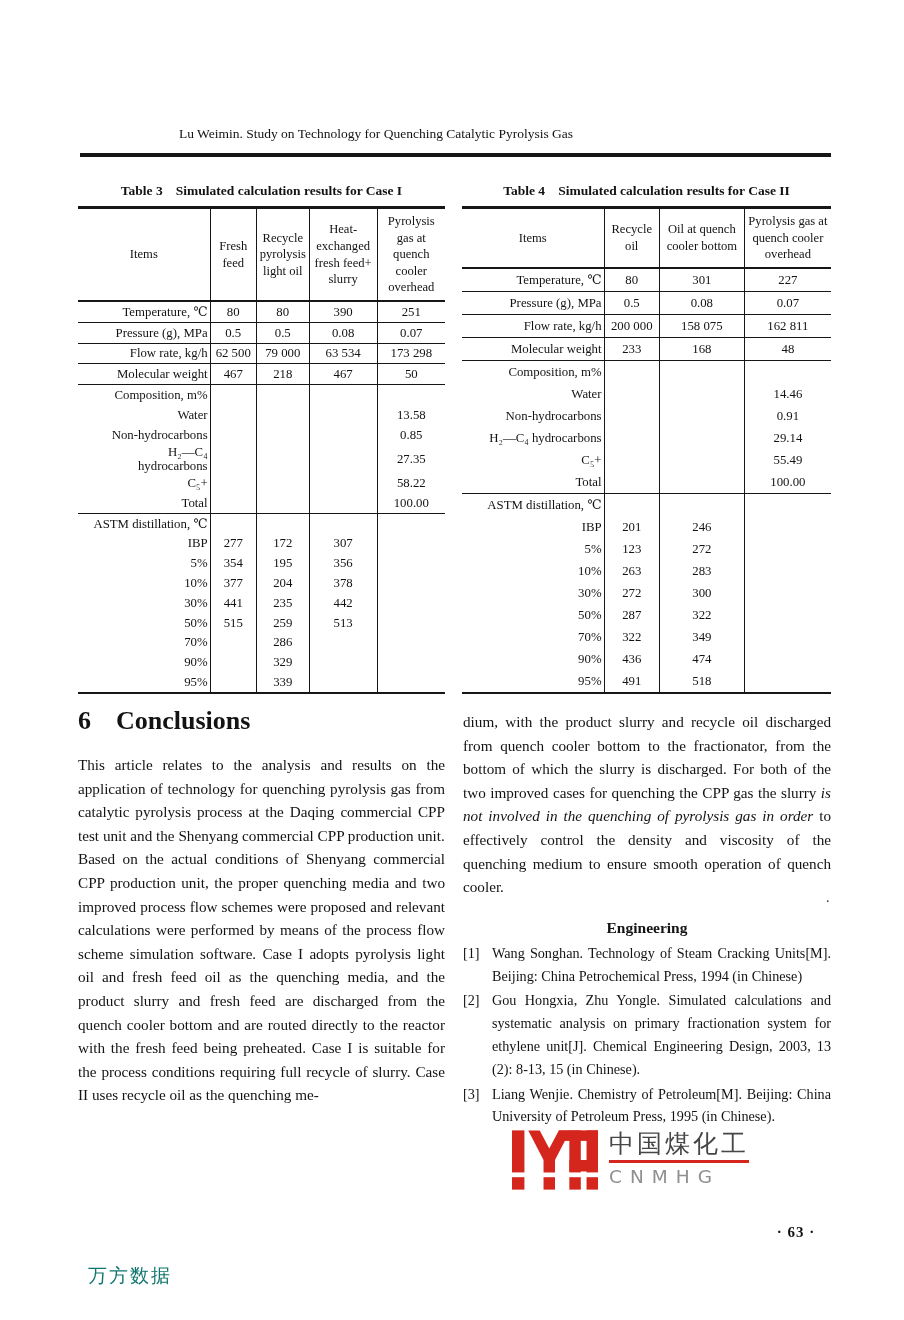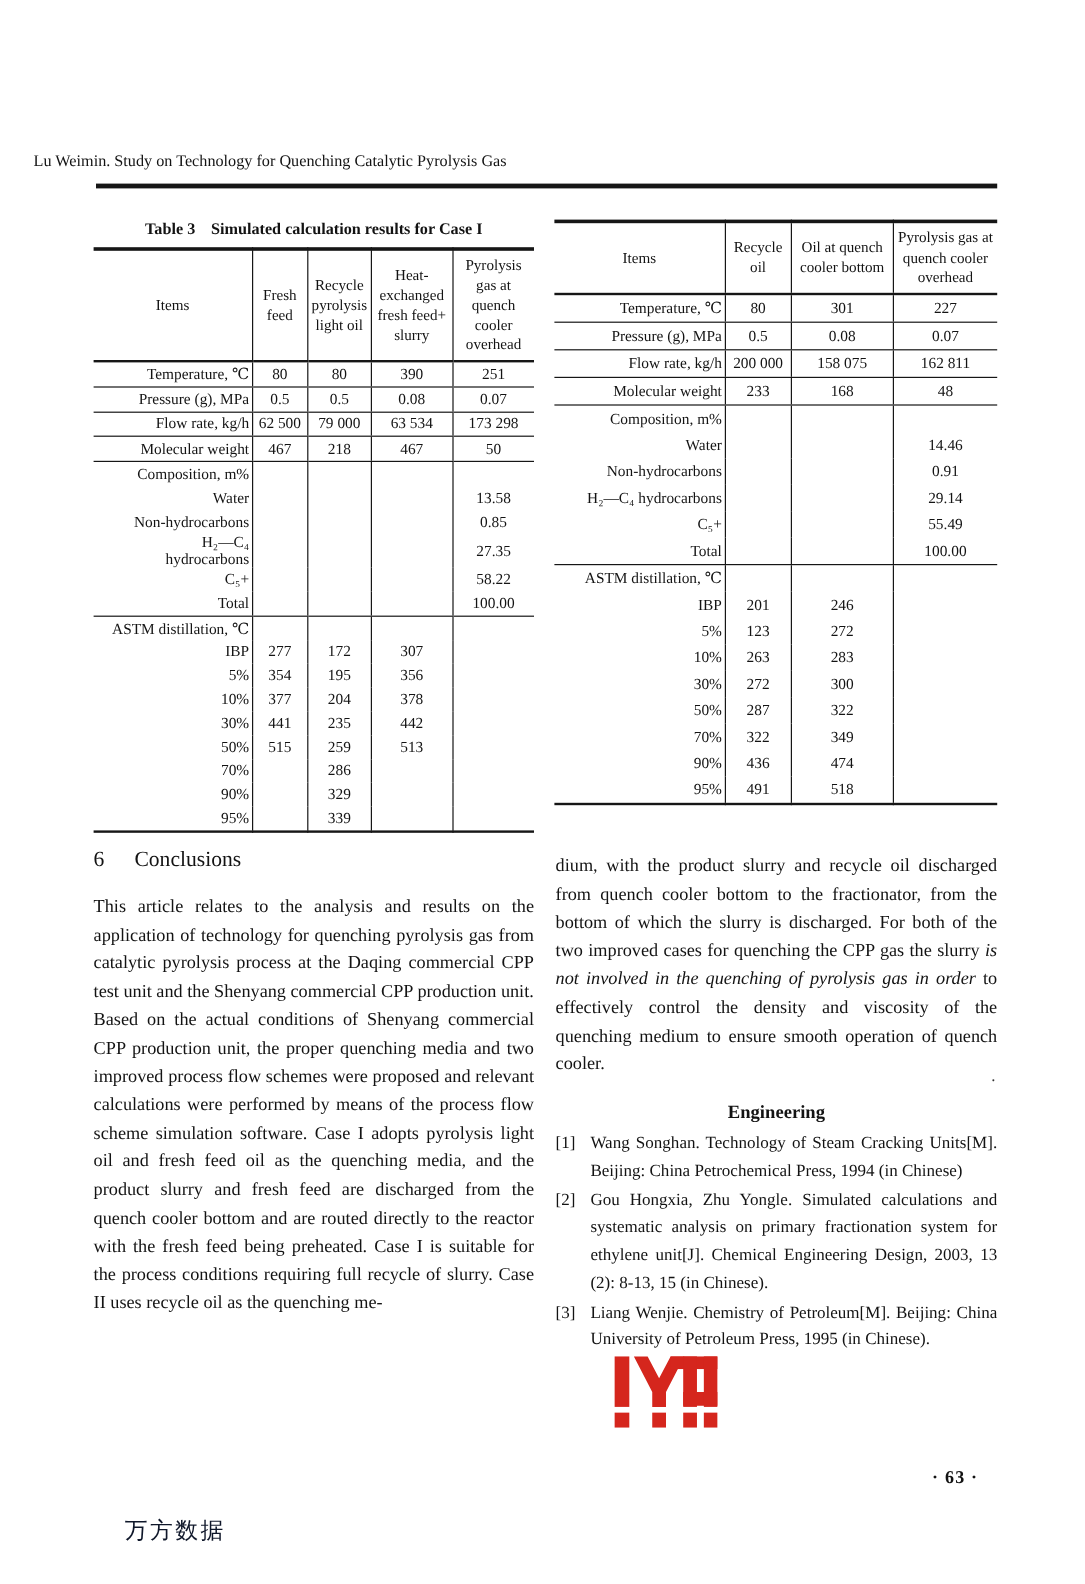--- a/index.html
+++ b/index.html
@@ -1,56 +1,56 @@
 <!DOCTYPE html>
 <html><head>
 <meta charset="utf-8">
 <style>
   html,body{margin:0;padding:0;}
   body{width:904px;height:1320px;background:#fff;position:relative;overflow:hidden;
        font-family:"Liberation Serif","DejaVu Serif",serif;color:#131313;}
-  .running-head{position:absolute;top:126px;left:0;width:752px;text-align:left;font-size:13.5px;margin-left:28px;}
+  .running-head{position:absolute;top:126px;left:0;width:752px;text-align:center;font-size:13.5px;}
   .head-rule{position:absolute;top:153px;left:80px;width:751px;height:3.5px;background:#161616;}
 
   .tblzone{position:absolute;top:183px;}
   .t3{left:78px;width:367px;}
   .t4{left:462px;width:369px;}
   .tbl-title{text-align:center;font-weight:bold;font-size:13.5px;margin:0 0 7px 0;white-space:nowrap;}
   .tbl-no{margin-right:13px;}
   table.dtable{width:100%;border-collapse:collapse;border-top:3px solid #161616;border-bottom:2.5px solid #161616;font-size:12.8px;table-layout:fixed;}
   .dtable th{font-weight:normal;border-bottom:2.4px solid #161616;text-align:center;vertical-align:middle;
              padding:4px 1px;line-height:1.32;font-size:12.6px;}
   .dtable td{height:19.8px;padding:0 2px;text-align:center;vertical-align:middle;line-height:1.12;overflow:hidden;}
   .t4 .dtable td{height:22px;}
   .dtable th + th, .dtable td + td{border-left:1.5px solid #161616;}
   .dtable td.lbl{text-align:right;padding-left:4px;}
   .dtable tr.sub td.lbl{padding-left:22px;}
   .dtable tr.hl td{border-bottom:1.6px solid #161616;}
 
   .concl-left{position:absolute;left:78px;top:704px;width:367px;}
   .concl-right{position:absolute;left:463px;top:704px;width:368px;}
-  .sec-head{font-weight:normal;font-size:18px;margin:2px 0 17px 0;}
+  .sec-head{font-weight:bold;font-size:26px;margin:2px 0 17px 0;}
   .sec-no{margin-right:25px;}
   .para{font-size:15.2px;line-height:23.6px;text-align:justify;margin:0;}
   .concl-right .para{padding-top:6px;}
   .refs-head{text-align:center;font-weight:bold;font-size:15.5px;margin:20px 0 5px 0;}
   .ref{position:relative;padding-left:29px;font-size:14.2px;line-height:22.8px;text-align:justify;margin-bottom:2px;}
   .ref .marker{position:absolute;left:0;top:0;}
 
   .logo{position:absolute;left:512px;top:1130px;display:flex;align-items:flex-start;}
   .logo-mark{display:block;}
   .logo-text{margin-left:11px;}
   .logo-cn{font-family:"DejaVu Sans","Liberation Sans",sans-serif;font-size:25px;color:#464646;
            letter-spacing:3px;line-height:1.08;border-bottom:3px solid #d5261d;padding-bottom:3px;white-space:nowrap;}
   .logo-en{font-family:"DejaVu Sans","Liberation Sans",sans-serif;font-size:18.5px;color:#8f8f8f;
            letter-spacing:8px;margin-top:3px;white-space:nowrap;}
 
   .page-no{position:absolute;top:1224px;left:740px;width:112px;text-align:center;font-size:15px;font-weight:bold;letter-spacing:1px;}
-  .watermark{position:absolute;left:88px;top:1263px;font-size:19px;color:#0f172a;letter-spacing:2px;
-             font-family:Liberation Sans, sans-serif;margin-left:16px;}
+  .watermark{position:absolute;left:88px;top:1263px;font-size:19px;color:#0f766e;letter-spacing:2px;
+             font-family:Liberation Sans, sans-serif;}
   .stray{position:absolute;left:826px;top:890px;font-size:14px;color:#333;}
 </style>
 </head>
 <body>
 
 <div>
 
   <div class="running-head">Lu Weimin. Study on Technology for Quenching Catalytic Pyrolysis Gas</div>
   <div class="head-rule"></div>
 
@@ -207,20 +207,23 @@
             <td></td>
             <td>339</td>
             <td></td>
             <td></td>
           </tr>
       </tbody>
     </table>
   </div>
 
   <div class="tblzone t4">
+    <div class="tbl-title">
+      <span class="tbl-no">Table 4</span><span>Simulated calculation results for Case II</span>
+    </div>
     <table class="dtable">
       <colgroup>
           <col style="width:38.5%">
           <col style="width:15%">
           <col style="width:23%">
           <col style="width:23.5%">
         </colgroup>
       <thead>
         <tr>
           <th>Items</th>
@@ -375,18 +378,22 @@
         <polygon points="17,0 29,0 39,19 49,0 61,0 45,31 45,44 33,44 33,31"></polygon>
         <rect x="33" y="49" width="12" height="13"></rect>
         <rect x="49" y="0" width="41" height="11"></rect>
         <rect x="60" y="0" width="12" height="44"></rect>
         <rect x="60" y="31" width="30" height="12"></rect>
         <rect x="78" y="0" width="12" height="44"></rect>
         <rect x="60" y="49" width="12" height="13"></rect>
         <rect x="78" y="49" width="12" height="13"></rect>
       </g>
     </svg>
+    <div class="logo-text">
+      <div class="logo-cn">中国煤化工</div>
+      <div class="logo-en">CNMHG</div>
+    </div>
   </div>
 
   <div class="page-no">· 63 ·</div>
   <div class="watermark">万方数据</div>
 
 </div>
 
 </body></html>

